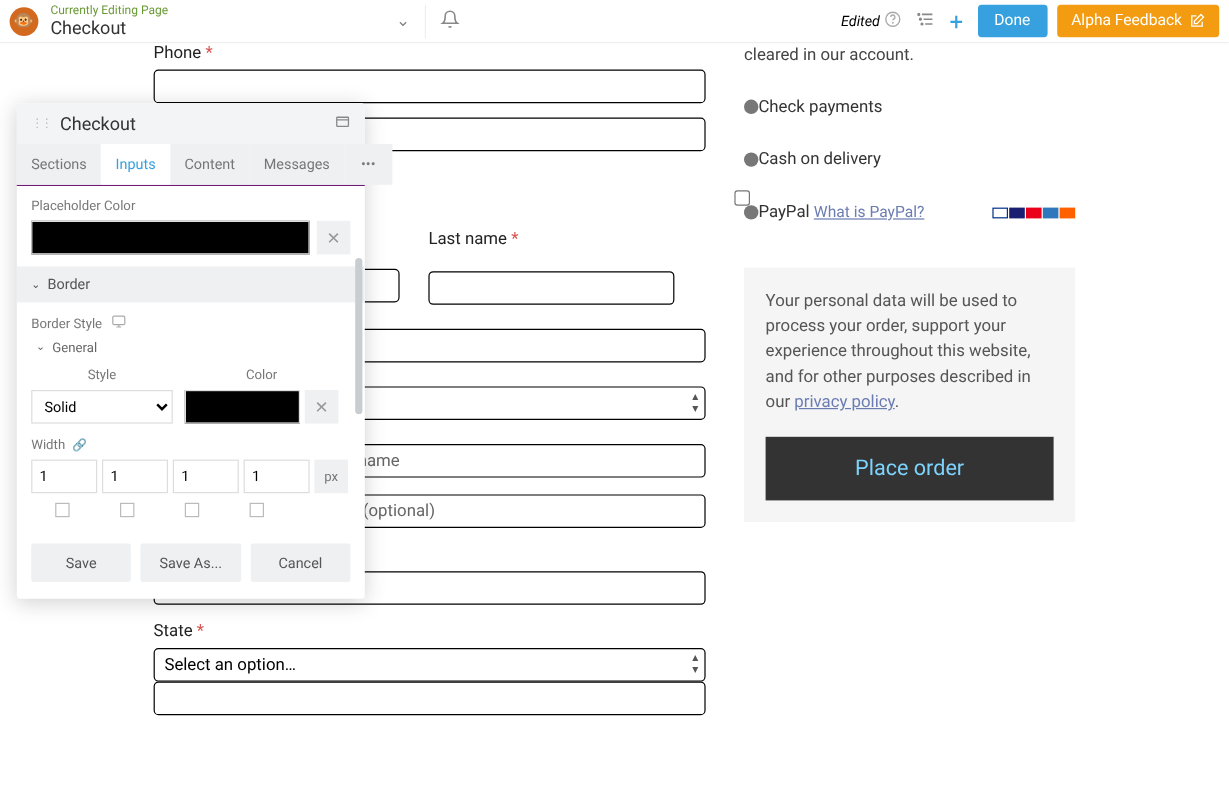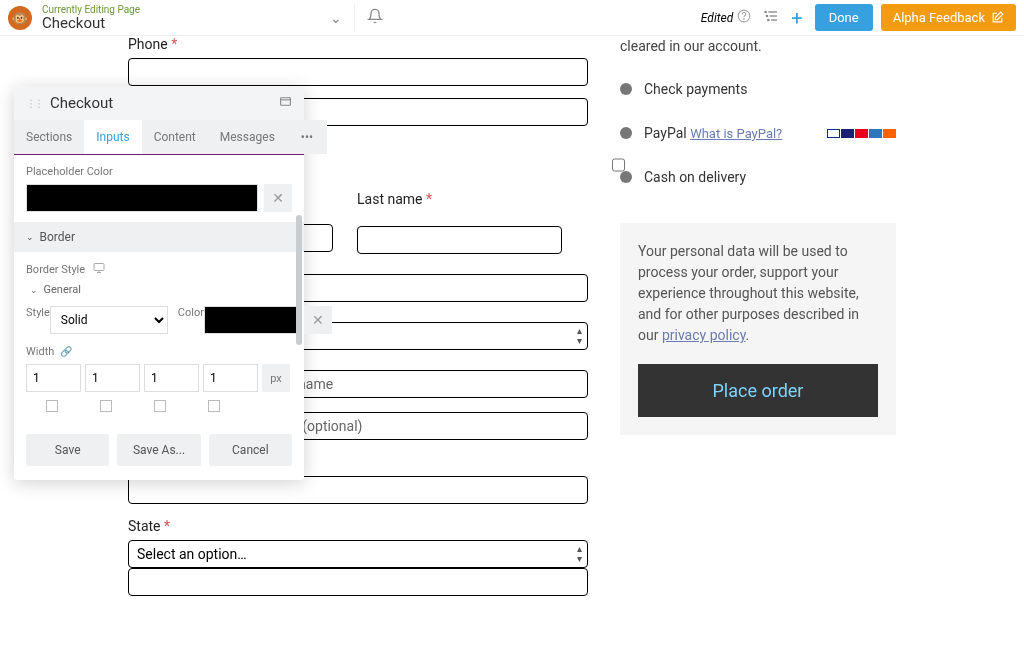--- a/index.html
+++ b/index.html
@@ -36,21 +36,21 @@
 .select-input { width: 460px; height: 28px; border: 1px solid #000; border-radius: 4px; padding: 0 8px; font-size: 14px; background: #fff; appearance: none; position: relative; }
 .select-wrap { position: relative; width: 460px; }
 .select-caret { position: absolute; right: 6px; top: 4px; pointer-events: none; font-size: 10px; color: #555; line-height: 10px; }
 .section-h { font-size: 22px; color: #333; margin-top: 20px; margin-bottom: 8px; }
 .ship-row { display: flex; align-items: center; gap: 420px; }
 .ship-check { width: 14px; height: 14px; }
 
 
 .pay-panel { position: absolute; top: 0; right: 128px; width: 276px; }
 .pay-text { font-size: 14px; color: #444; line-height: 1.5; padding: 0 0 10px 0; }
-.pay-opt { display: flex; align-items: center; gap: 12px; padding: 14px 0; }
+.pay-opt { display: flex; align-items: center; padding: 14px 0; }
 .radio-dot { width: 12px; height: 12px; border-radius: 50%; background: #777; flex-shrink: 0; }
 .pay-opt-label { font-size: 14px; color: #333; }
 .paypal-link { color: #6b7cb3; text-decoration: underline; font-size: 13px; }
 .card-icons { margin-left: auto; font-size: 9px; display: flex; gap: 1px; }
 .card-chip { width: 13px; height: 9px; display: inline-block; }
 .privacy-box { background: #f5f5f5; padding: 18px; margin-top: 24px; }
 .privacy-text { font-size: 14px; color: #555; line-height: 1.5; }
 .privacy-link { color: #6b7cb3; text-decoration: underline; }
 .place-order { width: 100%; background: #333; color: #7dd3fc; border: none; padding: 16px 0; font-size: 18px; margin-top: 18px; cursor: pointer; }
 
@@ -71,21 +71,21 @@
 .color-row { display: flex; gap: 6px; align-items: center; margin-bottom: 10px; }
 .color-swatch { flex: 1; height: 28px; background: #000; border: 1px solid #ddd; }
 .color-swatch.sm { flex: none; width: 96px; }
 .clear-btn { width: 28px; height: 28px; background: #eef0f2; color: #999; display: flex; align-items: center; justify-content: center; cursor: pointer; font-size: 14px; }
 .accordion-head { background: #eef0f2; margin: 0 -12px; padding: 8px 12px; font-size: 12px; color: #555; display: flex; align-items: center; gap: 6px; }
 .acc-caret { font-size: 9px; }
 .sub-row { display: flex; align-items: center; gap: 8px; margin: 10px 0 6px 0; font-size: 11px; color: #777; }
 .monitor-icon { color: #aaa; font-size: 11px; }
 .sub-acc { display: flex; align-items: center; gap: 6px; font-size: 11px; color: #666; margin: 6px 0 10px 4px; }
 .style-color-row { display: flex; gap: 10px; align-items: flex-end; }
-.sc-col { display: flex; flex-direction: row; }
+.sc-col { display: flex; flex-direction: column; align-items: center; }
 .sc-label { font-size: 11px; color: #777; margin-bottom: 6px; }
 .style-select { width: 118px; height: 28px; border: 1px solid #ddd; background: #fff; font-size: 12px; padding: 0 6px; }
 .width-row { display: flex; align-items: center; gap: 6px; margin: 11px 0 6px 0; font-size: 11px; color: #777; }
 .link-icon { color: #bbb; font-size: 10px; }
 .width-inputs { display: flex; gap: 4px; }
 .w-in { width: 55px; height: 28px; border: 1px solid #ddd; padding: 0 6px; font-size: 12px; }
 .unit-box { width: 28px; height: 28px; background: #eef0f2; display: flex; align-items: center; justify-content: center; font-size: 11px; color: #777; }
 .side-icons { display: flex; gap: 42px; margin: 8px 0 12px 20px; }
 .side-ic { width: 12px; height: 12px; border: 1px solid #bbb; }
 .ep-footer { display: flex; gap: 8px; padding: 10px 12px 14px 12px; }
@@ -192,32 +192,32 @@
 
   <div class="pay-panel">
     <div class="pay-text">cleared in our account.</div>
 
     <div class="pay-opt">
       <span class="radio-dot"></span>
       <span class="pay-opt-label">Check payments</span>
     </div>
     <div class="pay-opt">
       <span class="radio-dot"></span>
+      <span class="pay-opt-label">Cash on delivery</span>
+    </div>
+    <div class="pay-opt">
+      <span class="radio-dot"></span>
       <span class="pay-opt-label"><span>PayPal</span> <a href="#" class="paypal-link">What is PayPal?</a></span>
       <span class="card-icons">
         <span class="card-chip" style="background:#fff;border:1px solid #003087;"></span>
         <span class="card-chip" style="background:#1a1f71;"></span>
         <span class="card-chip" style="background:#eb001b;"></span>
         <span class="card-chip" style="background:#2e77bc;"></span>
         <span class="card-chip" style="background:#ff6000;"></span>
       </span>
-    </div>
-    <div class="pay-opt">
-      <span class="radio-dot"></span>
-      <span class="pay-opt-label">Cash on delivery</span>
     </div>
 
     <div class="privacy-box">
       <p class="privacy-text"><span>Your personal data will be used to process your order, support your experience throughout this website, and for other purposes described in our </span><a href="#" class="privacy-link">privacy policy</a>.</p>
       <button class="place-order">Place order</button>
     </div>
   </div>
 
   <div class="editor-panel">
     <div class="ep-header">

